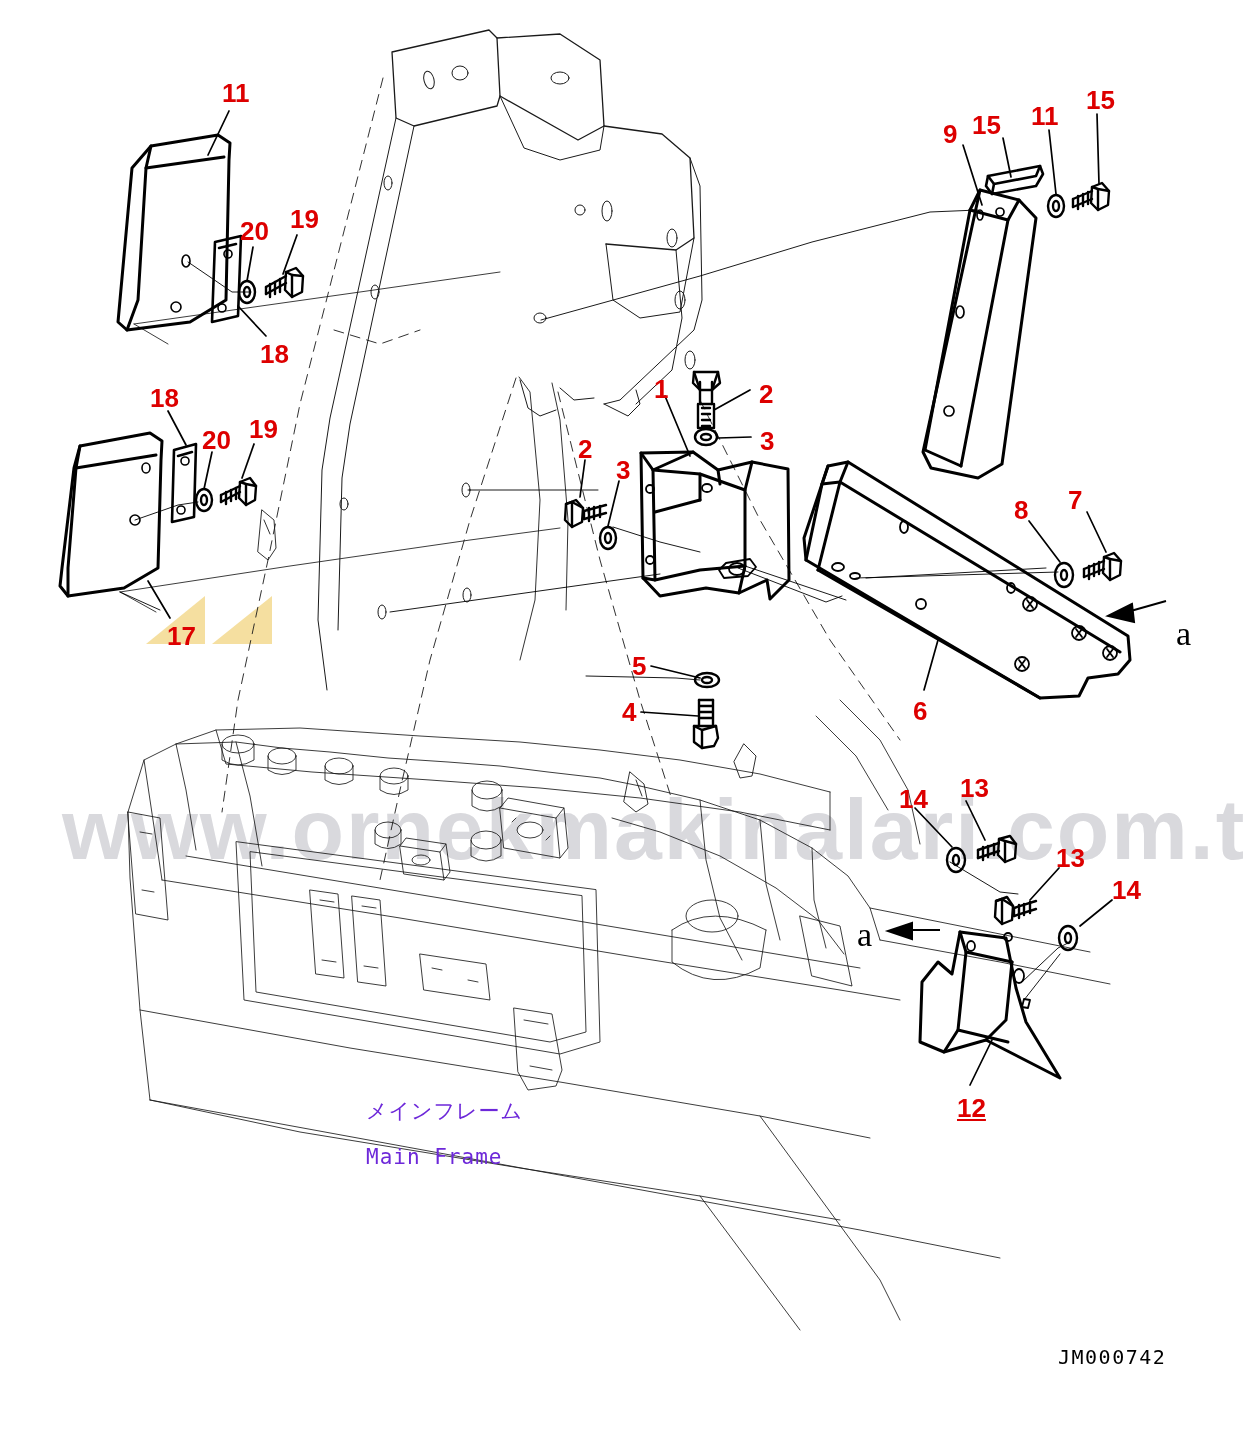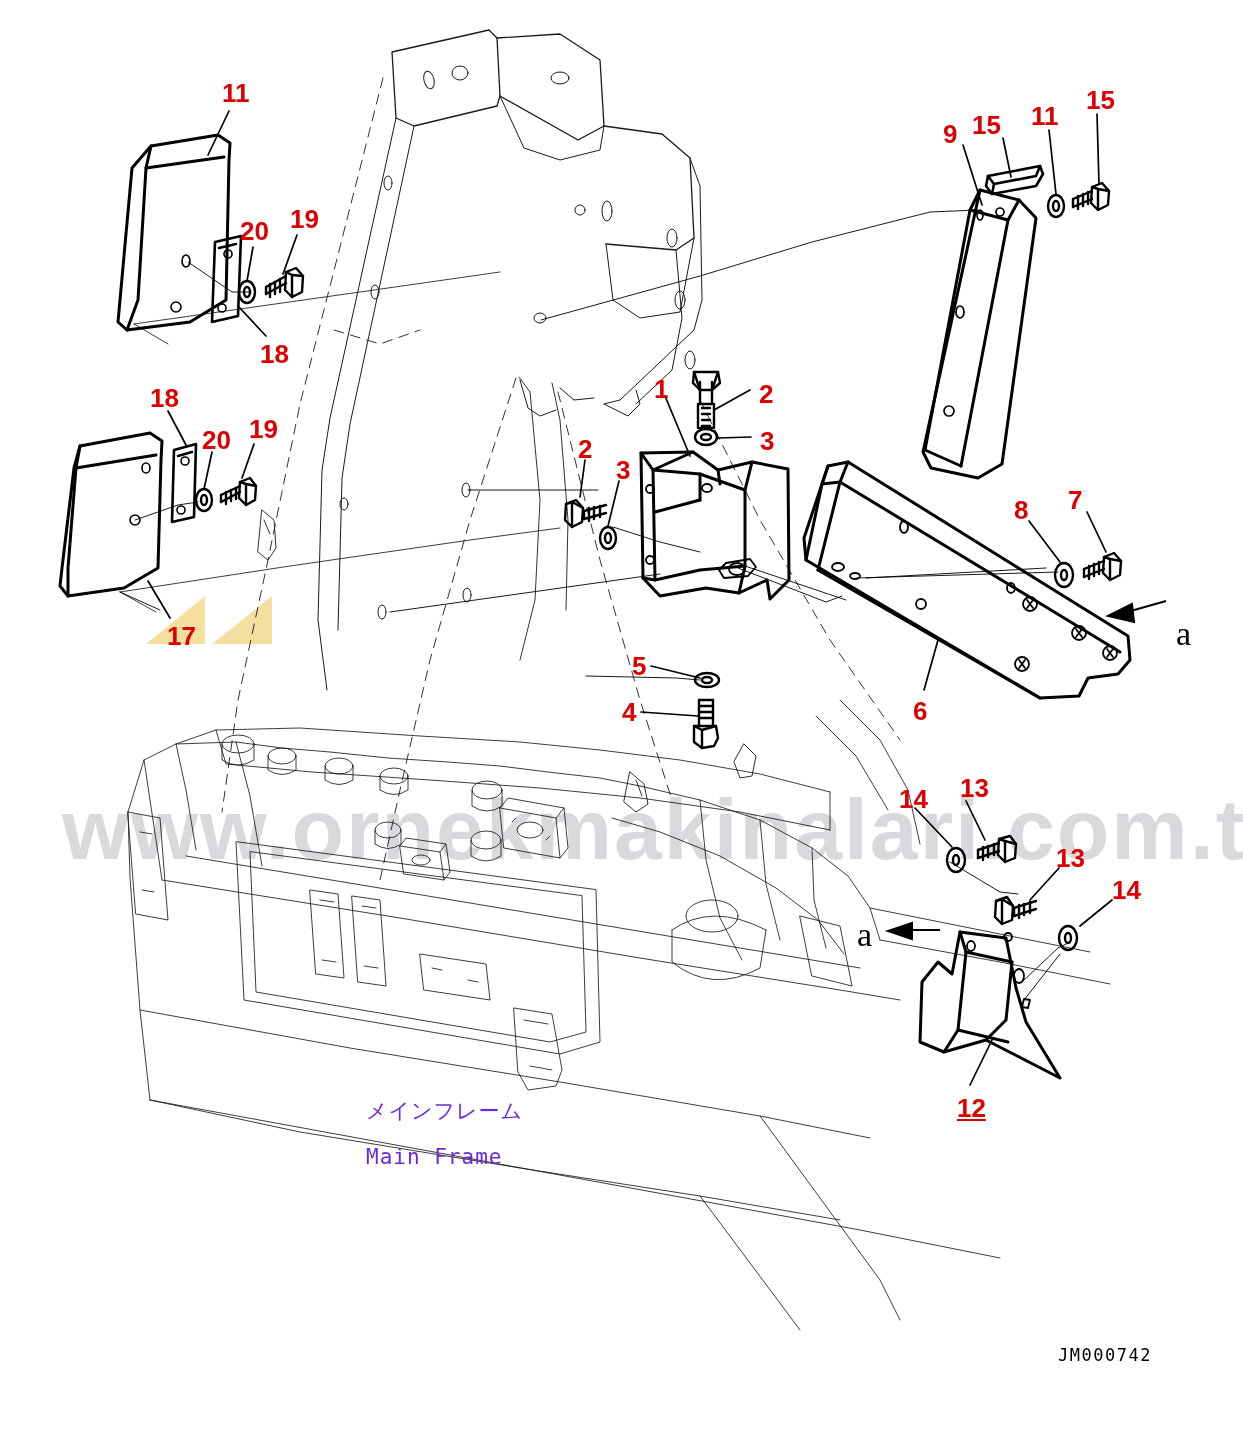--- a/index.html
+++ b/index.html
@@ -17,21 +17,21 @@
   .secmark{
     position:absolute;color:#000;font-size:34px;font-weight:400;
     font-family:"Liberation Serif", serif;line-height:1;white-space:nowrap;
   }
   .cap{
     position:absolute;color:#6d28d9;font-family:"DejaVu Sans Mono", monospace;
     font-size:21px;line-height:1.28;white-space:pre;letter-spacing:1px;text-align:right;
   }
   .dwgno{
     position:absolute;color:#000;font-family:"DejaVu Sans Mono", monospace;
-    font-size:17px;letter-spacing:1.5px;white-space:nowrap;
+    font-size:20px;letter-spacing:1.5px;white-space:nowrap;
   }
   .wm-text{
     position:absolute;color:#d9d9dd;font-weight:700;
     font-family:"Liberation Sans", sans-serif;white-space:nowrap;
     user-select:none;
   }
   #wm-brand{left:56px;top:596px;font-size:218px;letter-spacing:6px;}
   #wm-url{left:62px;top:780px;font-size:86px;letter-spacing:2px;}
 </style>
 </head>

